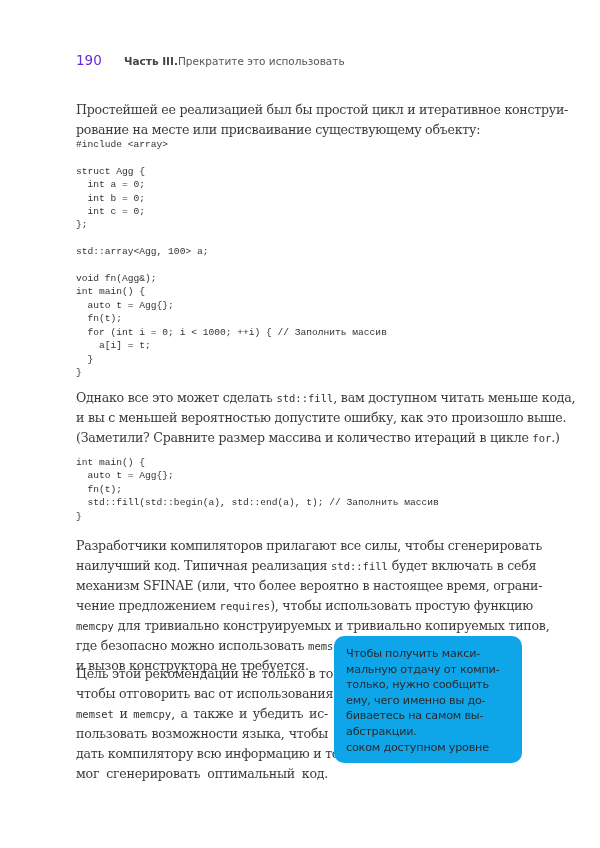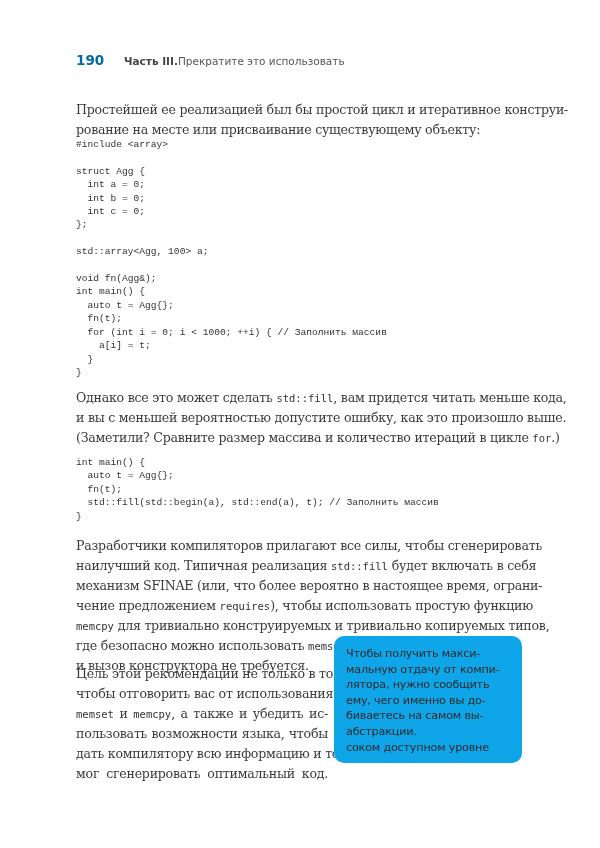--- a/index.html
+++ b/index.html
@@ -1,19 +1,19 @@
 <!DOCTYPE html>
 <html><head>
 <meta charset="utf-8">
 <style>
   html, body { margin: 0; padding: 0; background: #ffffff; }
   body { width: 600px; height: 848px; position: relative; overflow: hidden; color: #2b2b2b; }
   .page { position: absolute; left: 0; top: 0; width: 600px; height: 848px; }
   .header { position: absolute; left: 76px; top: 52px; height: 20px; display: flex; align-items: baseline; font-family: "DejaVu Sans", sans-serif; }
-  .page-num { font-weight: bold; font-size: 13.5px; color: #0369a1; width: 48px; }
+  .page-num { font-weight: normal; font-size: 13.5px; color: #6d28d9; width: 48px; }
   .part { font-weight: bold; font-size: 10.5px; color: #444; margin-right: 0; }
   .chapter { font-size: 10.5px; color: #555; }
   .para { position: absolute; left: 76px; width: 448px; font-family: "DejaVu Serif", serif; font-size: 12.6px; line-height: 20px; color: #3a3a3a; text-align: justify; letter-spacing: -0.25px; }
   .para .line { display: block; white-space: nowrap; text-align-last: justify; }
   .para .line.last { text-align-last: left; }
   code, .mono { font-family: "DejaVu Sans Mono", monospace; font-size: 10.5px; color: #333; letter-spacing: 0; }
   .code { position: absolute; left: 76px; font-family: Liberation Mono, monospace; font-size: 9.6px; line-height: 13.4px; color: #333; white-space: pre; margin: 0; }
   .narrow { width: 252px; }
   .sidebar-box { position: absolute; left: 334px; top: 636px; width: 188px; height: 127px; background: #0ea5e9; border-radius: 10px; box-sizing: border-box; padding: 10px 12px 0 12px; }
   .sidebar-text { font-family: "DejaVu Sans", sans-serif; font-size: 11.2px; line-height: 15.6px; color: #2a2a2a; letter-spacing: -0.2px; }
@@ -48,21 +48,21 @@
 <span>void fn(Agg&amp;);</span>
 <span>int main() {</span>
 <span>  auto t = Agg{};</span>
 <span>  fn(t);</span>
 <span>  for (int i = 0; i &lt; 1000; ++i) { // Заполнить массив</span>
 <span>    a[i] = t;</span>
 <span>  }</span>
 <span>}</span></pre>
 
   <div class="para" style="top:388px;">
-    <span class="line"><span>Однако все это может сделать </span><code>std::fill</code><span>, вам придется читать меньше кода,</span></span>
+    <span class="line"><span>Однако все это может сделать </span><code>std::fill</code><span>, вам доступном читать меньше кода,</span></span>
     <span class="line">и вы с меньшей вероятностью допустите ошибку, как это произошло выше.</span>
     <span class="line"><span>(Заметили? Сравните размер массива и количество итераций в цикле </span><code>for</code><span>.)</span></span>
   </div>
 
   <pre class="code" style="top:456px;"><span>int main() {</span>
 <span>  auto t = Agg{};</span>
 <span>  fn(t);</span>
 <span>  std::fill(std::begin(a), std::end(a), t); // Заполнить массив</span>
 <span>}</span></pre>
 
@@ -82,21 +82,21 @@
     <span class="line"><code>memset</code><span> и </span><code>memcpy</code><span>, а также и убедить ис-</span></span>
     <span class="line">пользовать возможности языка, чтобы</span>
     <span class="line">дать компилятору всю информацию и тот</span>
     <span class="line">мог сгенерировать оптимальный код.</span>
   </div>
 
   <div class="sidebar-box">
     <div class="sidebar-text">
       <span class="line">Чтобы получить макси-</span>
       <span class="line">мальную отдачу от компи-</span>
-      <span class="line">лятора, нужно сообщить</span>
+      <span class="line">только, нужно сообщить</span>
       <span class="line">ему, чего именно вы до-</span>
       <span class="line">биваетесь на самом вы-</span>
       <span class="line">абстракции.</span>
       <span class="line">соком доступном уровне</span>
     </div>
   </div>
 
 </div>
 
 </body></html>

